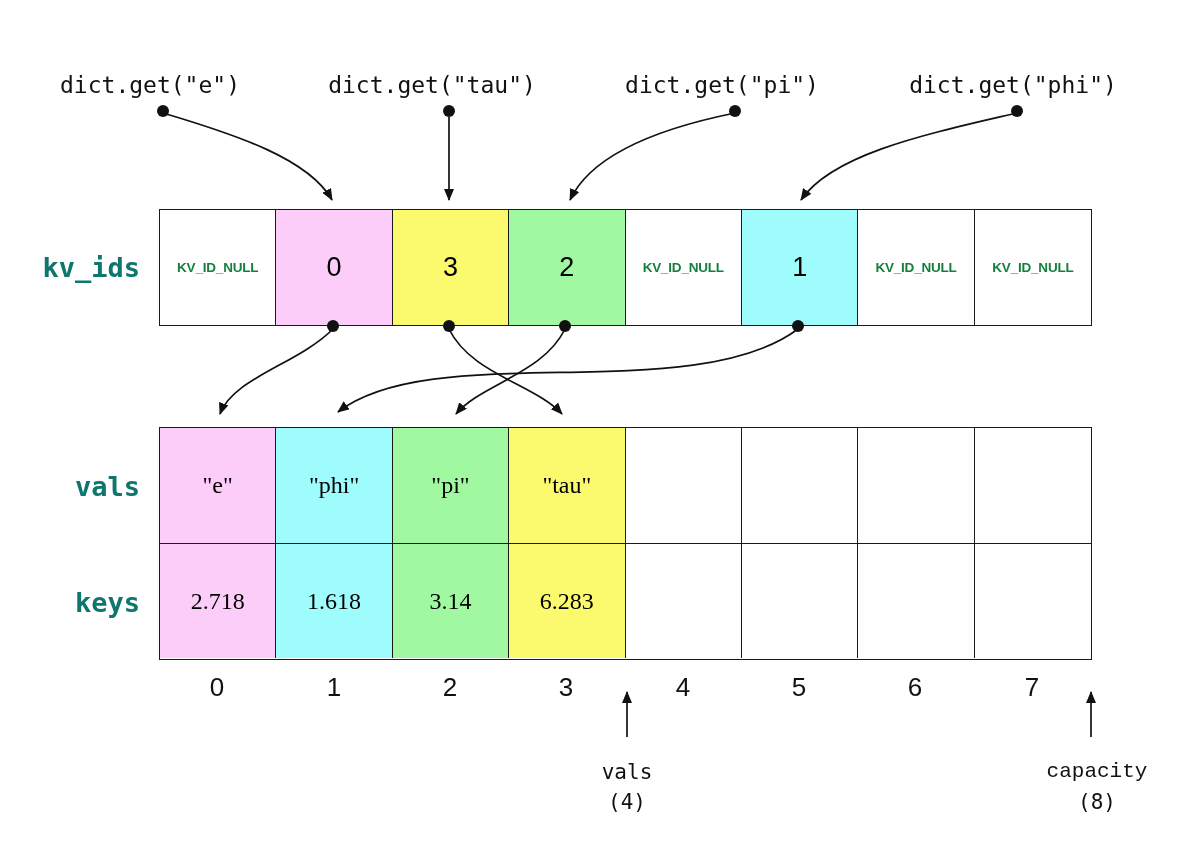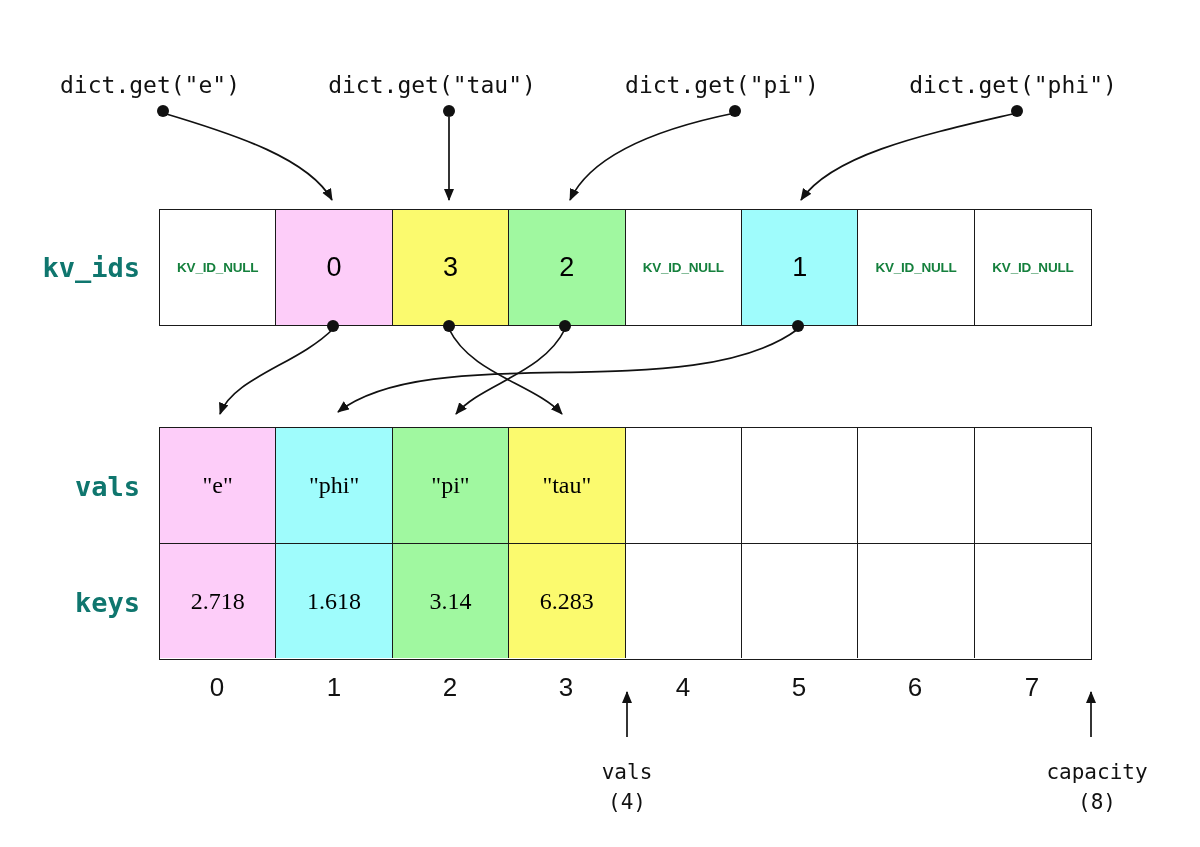--- a/index.html
+++ b/index.html
@@ -78,21 +78,21 @@
   <div class="idx" style="left:334px;top:672px;">1</div>
   <div class="idx" style="left:450px;top:672px;">2</div>
   <div class="idx" style="left:566px;top:672px;">3</div>
   <div class="idx" style="left:683px;top:672px;">4</div>
   <div class="idx" style="left:799px;top:672px;">5</div>
   <div class="idx" style="left:915px;top:672px;">6</div>
   <div class="idx" style="left:1032px;top:672px;">7</div>
 
   <div class="annot" style="left:627px;top:760px;">vals</div>
   <div class="annot" style="left:627px;top:790px;">(4)</div>
-  <div class="annot" style="left:1097px;top:760px;">capacity</div>
+  <div class="annot" style="left:1097px;top:760px;font-family:Liberation Mono, monospace;">capacity</div>
   <div class="annot" style="left:1097px;top:790px;">(8)</div>
 
   <svg class="overlay" width="1200" height="847" viewBox="0 0 1200 847">
     <defs>
       <marker id="ah" markerUnits="userSpaceOnUse" markerWidth="16" markerHeight="14" refX="11" refY="5" orient="auto">
         <path d="M0,0 L12,5 L0,10 z" fill="#111"></path>
       </marker>
     </defs>
 
     <circle cx="163" cy="111" r="6" fill="#111"></circle>

